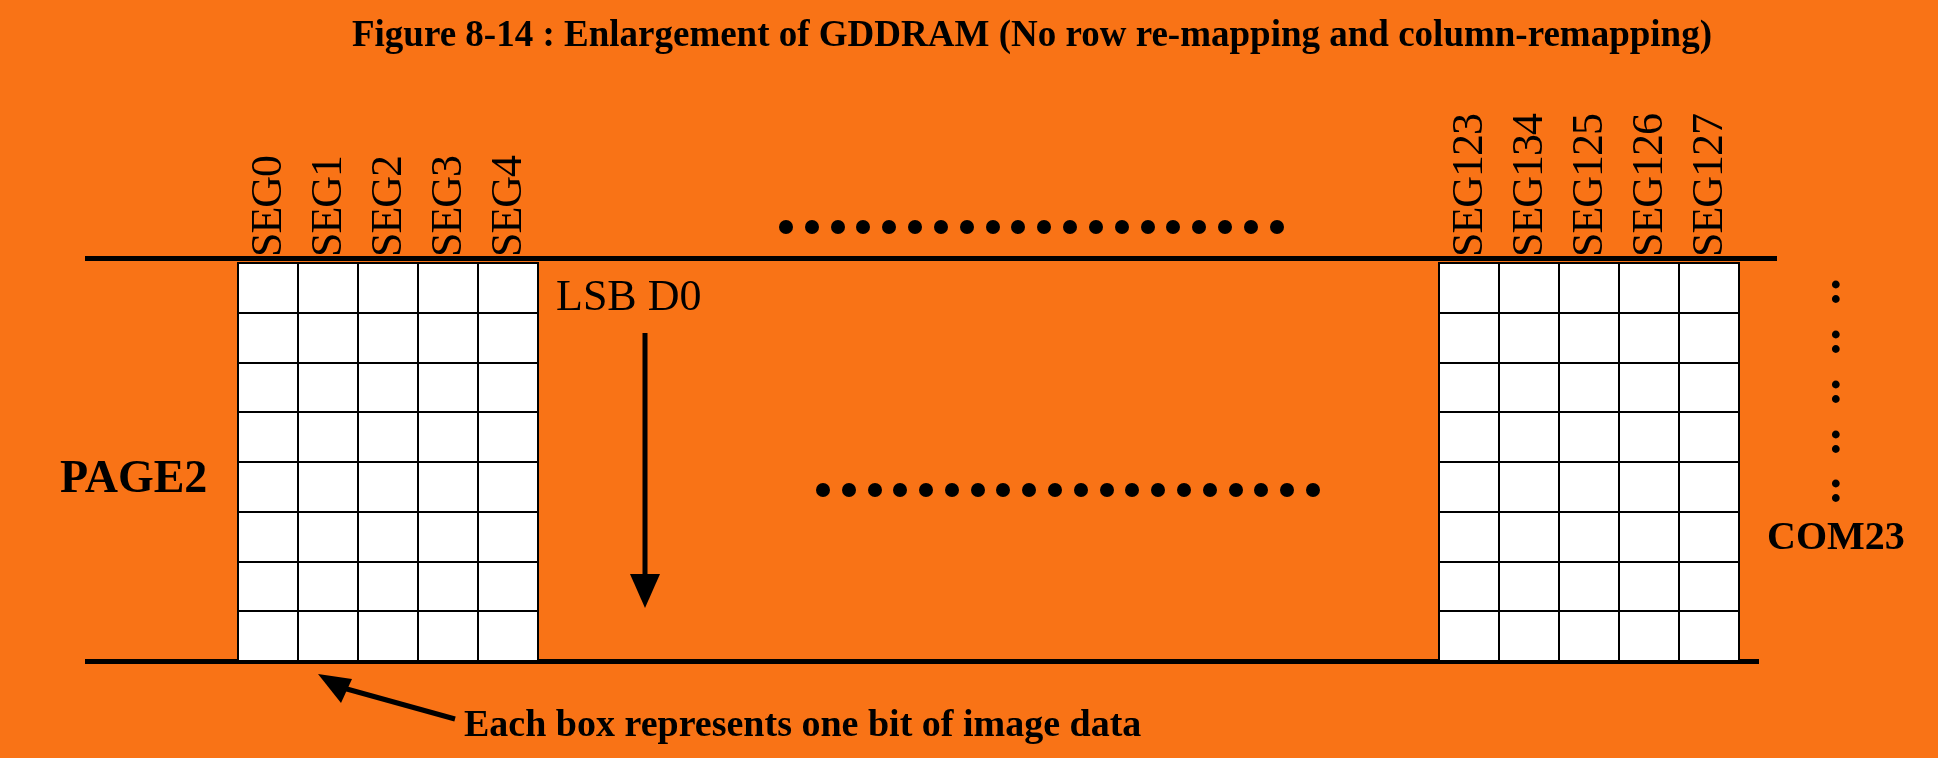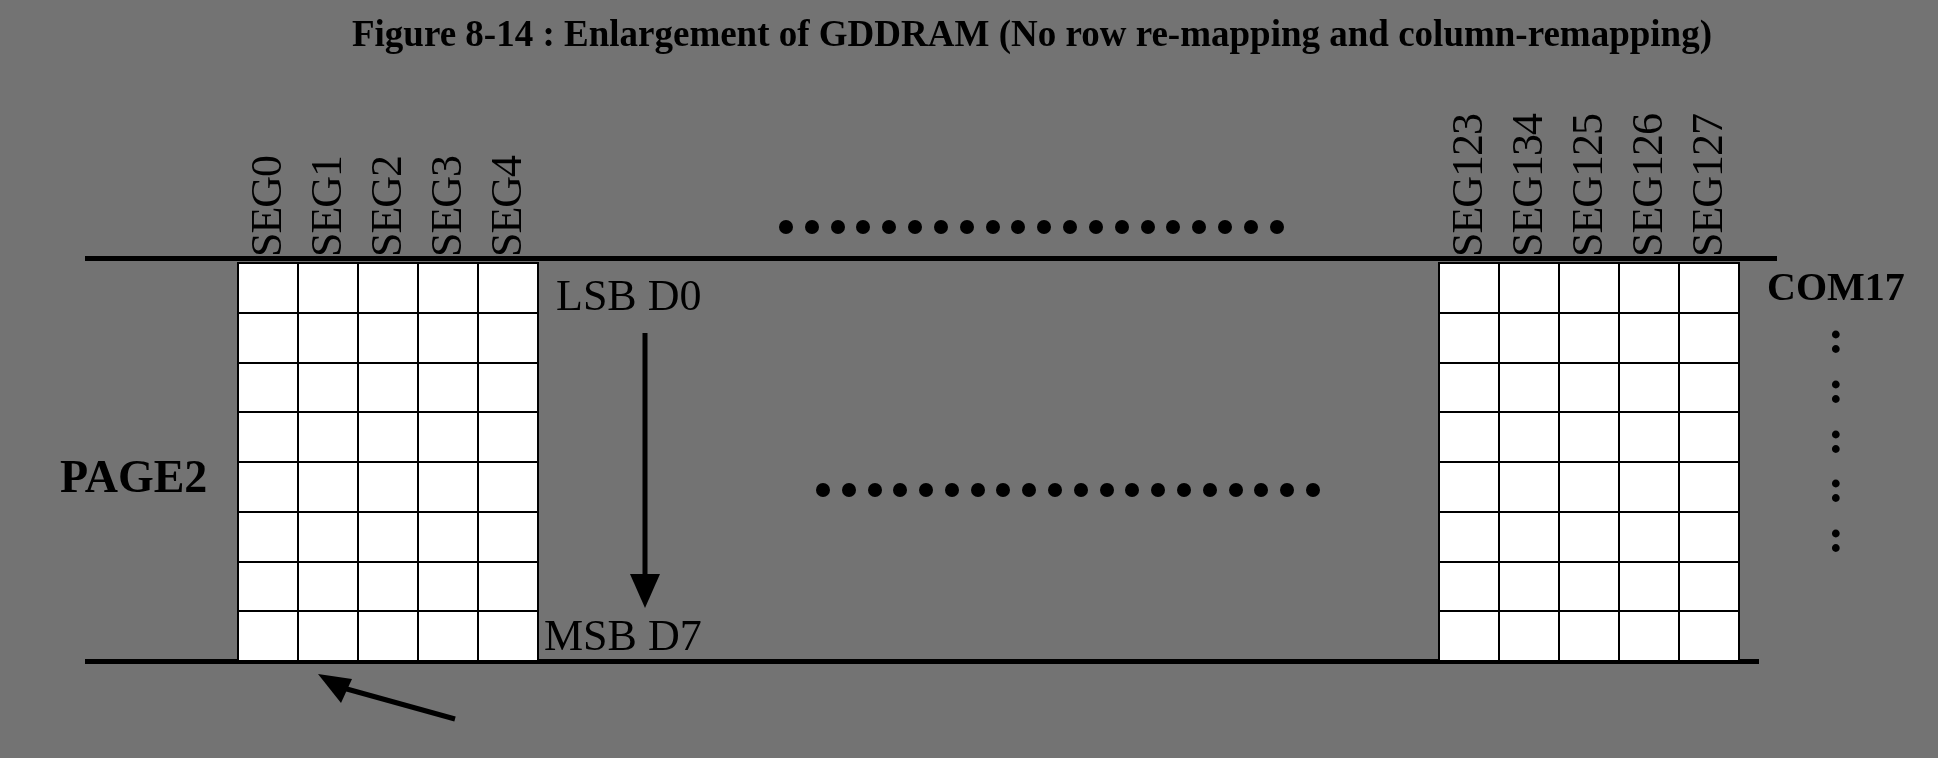--- a/index.html
+++ b/index.html
@@ -1,17 +1,17 @@
 <!DOCTYPE html>
 <html><head>
 <meta charset="utf-8">
 <style>
   html,body { margin:0; padding:0; background:#ffffff; }
   #canvas {
-    position:relative; width:1938px; height:758px; background:#737373;
+    position:relative; width:1938px; height:758px; background:#f97316;
     font-family:"Liberation Serif","DejaVu Serif",serif; color:#000;
     overflow:hidden;
   }
   .title {
     position:absolute; left:126px; top:12px; width:1812px;
     text-align:center; font-size:37px; font-weight:bold; white-space:nowrap;
   }
   .rule { position:absolute; height:5px; background:#000; }
   #rule-top    { left:85px; top:256px; width:1692px; }
   #rule-bottom { left:85px; top:659px; width:1674px; }
@@ -146,21 +146,20 @@
       <div class="cell"></div>
       <div class="cell"></div>
       <div class="cell"></div>
       <div class="cell"></div>
       <div class="cell"></div>
       <div class="cell"></div>
       <div class="cell"></div>
     </div>
 
   <div id="lsb-label" class="bit-label">LSB D0</div>
-  <div id="msb-label" class="bit-label">MSB D7</div>
 
   <div id="hdots-top" class="hdots">
       <span class="dot"></span>
       <span class="dot"></span>
       <span class="dot"></span>
       <span class="dot"></span>
       <span class="dot"></span>
       <span class="dot"></span>
       <span class="dot"></span>
       <span class="dot"></span>
@@ -194,28 +193,29 @@
       <span class="dot"></span>
       <span class="dot"></span>
       <span class="dot"></span>
       <span class="dot"></span>
       <span class="dot"></span>
       <span class="dot"></span>
       <span class="dot"></span>
     </div>
 
   <div id="com-col">
-      <div class="com-row">COM17</div>
-      <div class="com-row colon">:</div>
-      <div class="com-row colon">:</div>
-      <div class="com-row colon">:</div>
-      <div class="com-row colon">:</div>
-      <div class="com-row colon">:</div>
-    </div>
-
+      <div class="com-row colon">:</div>
+      <div class="com-row colon">:</div>
+      <div class="com-row colon">:</div>
+      <div class="com-row colon">:</div>
+      <div class="com-row colon">:</div>
+      <div class="com-row">COM23</div>
+    </div>
+
+  <div class="annotation">Each box represents one bit of image data</div>
 
   <svg class="overlay" width="1938" height="758" viewBox="0 0 1938 758">
     <line x1="645" y1="333" x2="645" y2="580" stroke="#000" stroke-width="5"></line>
     <polygon points="645,608 630,574 660,574" fill="#000"></polygon>
     <line x1="455" y1="719" x2="336" y2="686" stroke="#000" stroke-width="5"></line>
     <polygon points="318,674 341,703 352,679" fill="#000"></polygon>
   </svg>
 <div class="seg-label" style="left: 289px;">SEG0</div>
     <div class="seg-label" style="left: 349px;">SEG1</div>
     <div class="seg-label" style="left: 409px;">SEG2</div>

